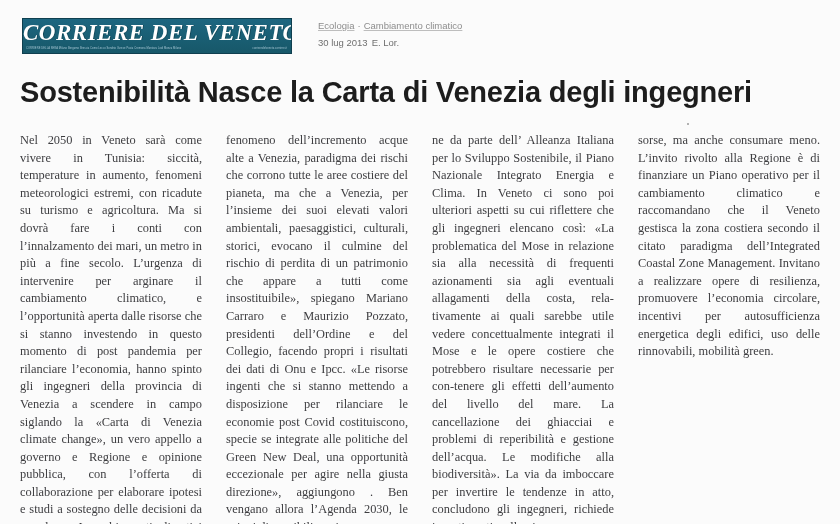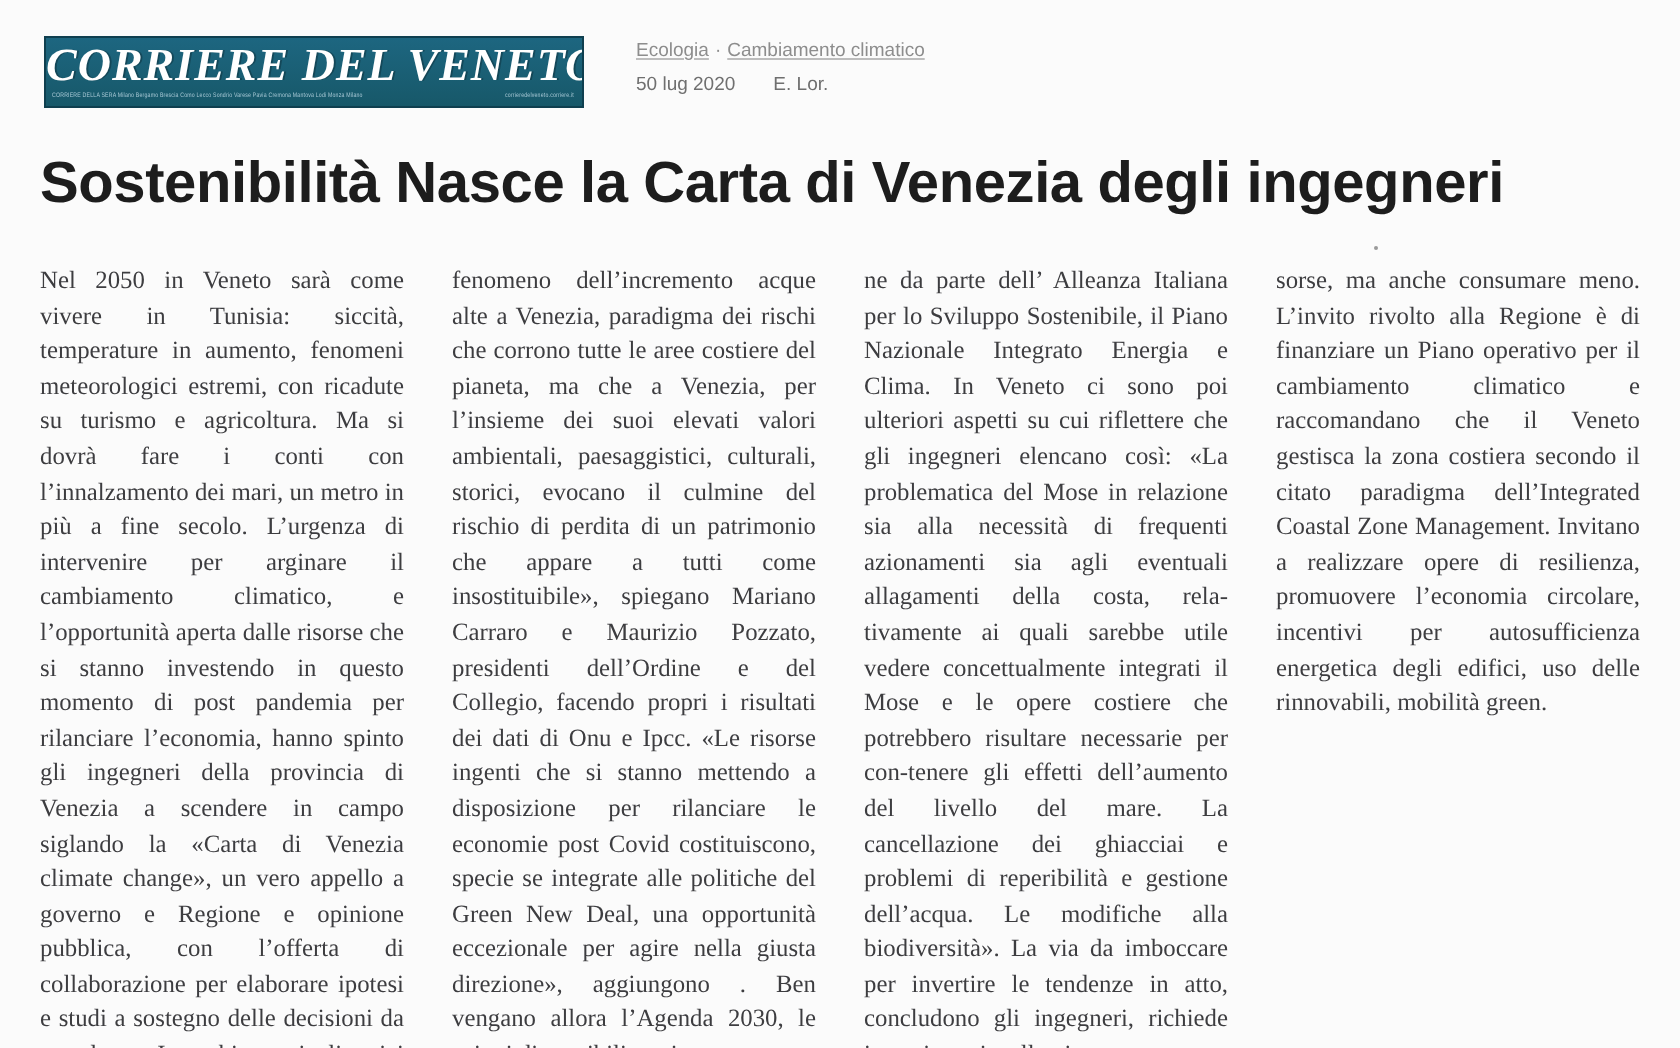--- a/index.html
+++ b/index.html
@@ -124,21 +124,21 @@
     display: inline-block;
   }
 
   .byline {
     margin-top: 3px;
     font-size: 9.5px;
     line-height: 14px;
     color: #6f6f6f;
     white-space: nowrap;
   }
-  .byline .author { margin-left: 19px; }
+  .byline .author { margin-left: 4px; }
 
   
   .headline {
     margin: 14px 0 0 20px;
     padding-right: 20px;
     font-family: "Liberation Sans", sans-serif;
     font-weight: 700;
     font-size: 29px;
     line-height: 32px;
     letter-spacing: -0.2px;
@@ -191,21 +191,21 @@
       <div class="masthead-title">CORRIERE DEL VENETO</div>
       <div class="masthead-fineprint-left">CORRIERE DELLA SERA  Milano Bergamo Brescia Como Lecco Sondrio Varese Pavia Cremona Mantova Lodi Monza Milano</div>
       <div class="masthead-fineprint-right">corrieredelveneto.corriere.it</div>
     </div>
 
     <div class="header-meta">
       <div class="kicker">
         <a href="#">Ecologia</a><span class="sep">·</span><a href="#">Cambiamento climatico</a>
       </div>
       <div class="byline">
-        <span>50 lug 2020</span><span class="author">E. Lor.</span>
+        <span>30 lug 2013</span><span class="author">E. Lor.</span>
       </div>
     </div>
 
   </div>
 
   <h1 class="headline">Sostenibilità Nasce la Carta di Venezia degli ingegneri</h1>
 
   <div class="body-columns">
     <div class="col">
       <p>Nel 2050 in Veneto sarà come vivere in Tunisia: siccità, temperature in aumento, fenomeni meteorologici estremi, con ricadute su turismo e agricoltura. Ma si dovrà fare i conti con l’innalzamento dei mari, un metro in più a fine secolo. L’urgenza di intervenire per arginare il cambiamento climatico, e l’opportunità aperta dalle risorse che si stanno investendo in questo momento di post pandemia per rilanciare l’economia, hanno spinto gli ingegneri della provincia di Venezia a scendere in campo siglando la «Carta di Venezia climate change», un vero appello a governo e Regione e opinione pubblica, con l’offerta di collaborazione per elaborare ipotesi e studi a sostegno delle decisioni da prendere. «I cambiamenti climatici sono alla base del</p>

